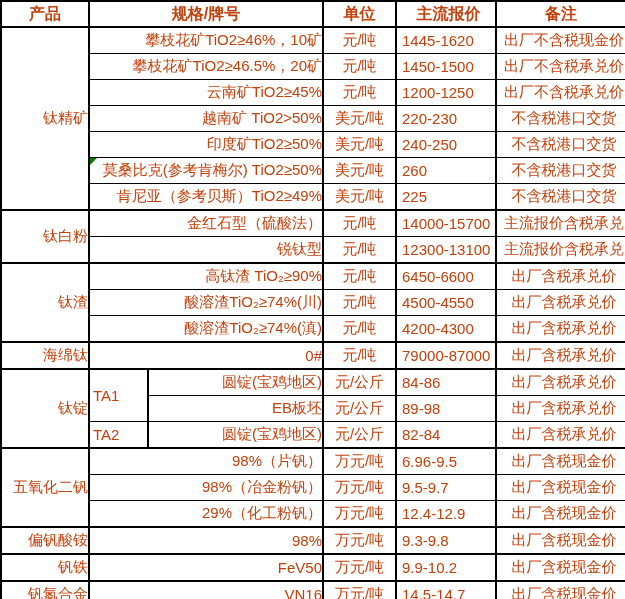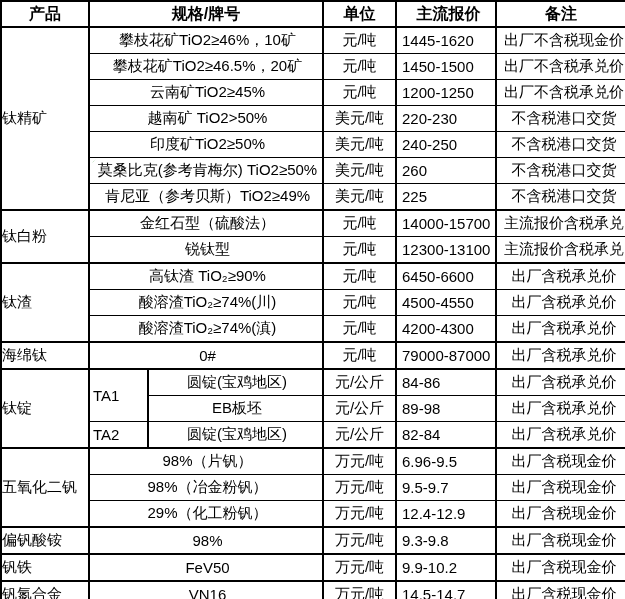--- a/index.html
+++ b/index.html
@@ -2,21 +2,21 @@
 <html><head>
 <meta charset="utf-8">
 <style>
   html, body { margin: 0; padding: 0; background: #ffffff; }
   .screen {
     width: 625px;
     height: 599px;
     overflow: hidden;
     background: #ffffff;
     font-family: "Liberation Sans", sans-serif;
-    color: #000000;
+    color: #c2410c;
   }
   table.price-table {
     border-collapse: collapse;
     table-layout: fixed;
     width: 625px;
     border: 2px solid #000000;
     background: #ffffff;
   }
   .price-table th {
     border: 2px solid #000000;
@@ -37,23 +37,23 @@
     border-left-width: 2px;
     border-right-width: 2px;
     height: 25px;
     padding: 0;
     font-size: 15px;
     white-space: nowrap;
     overflow: hidden;
     vertical-align: middle;
   }
   .price-table tr.group-start td { border-top-width: 2px; }
-  td.col-product { text-align: left; }
+  td.col-product { text-align: right; }
   td.col-grade   { text-align: left; padding-left: 3px; }
-  td.col-spec    { text-align: center; padding-left: 3px; border-radius: 10px; }
+  td.col-spec    { text-align: right; padding-left: 3px; }
   td.col-unit    { text-align: center; }
   td.col-price   { text-align: left; padding-left: 5px; }
   td.col-note    { text-align: center; padding-left: 6px; border-radius: 13px; }
   td.has-marker  { position: relative; }
   .comment-marker {
     position: absolute;
     top: 0;
     left: 0;
     width: 0;
     height: 0;

